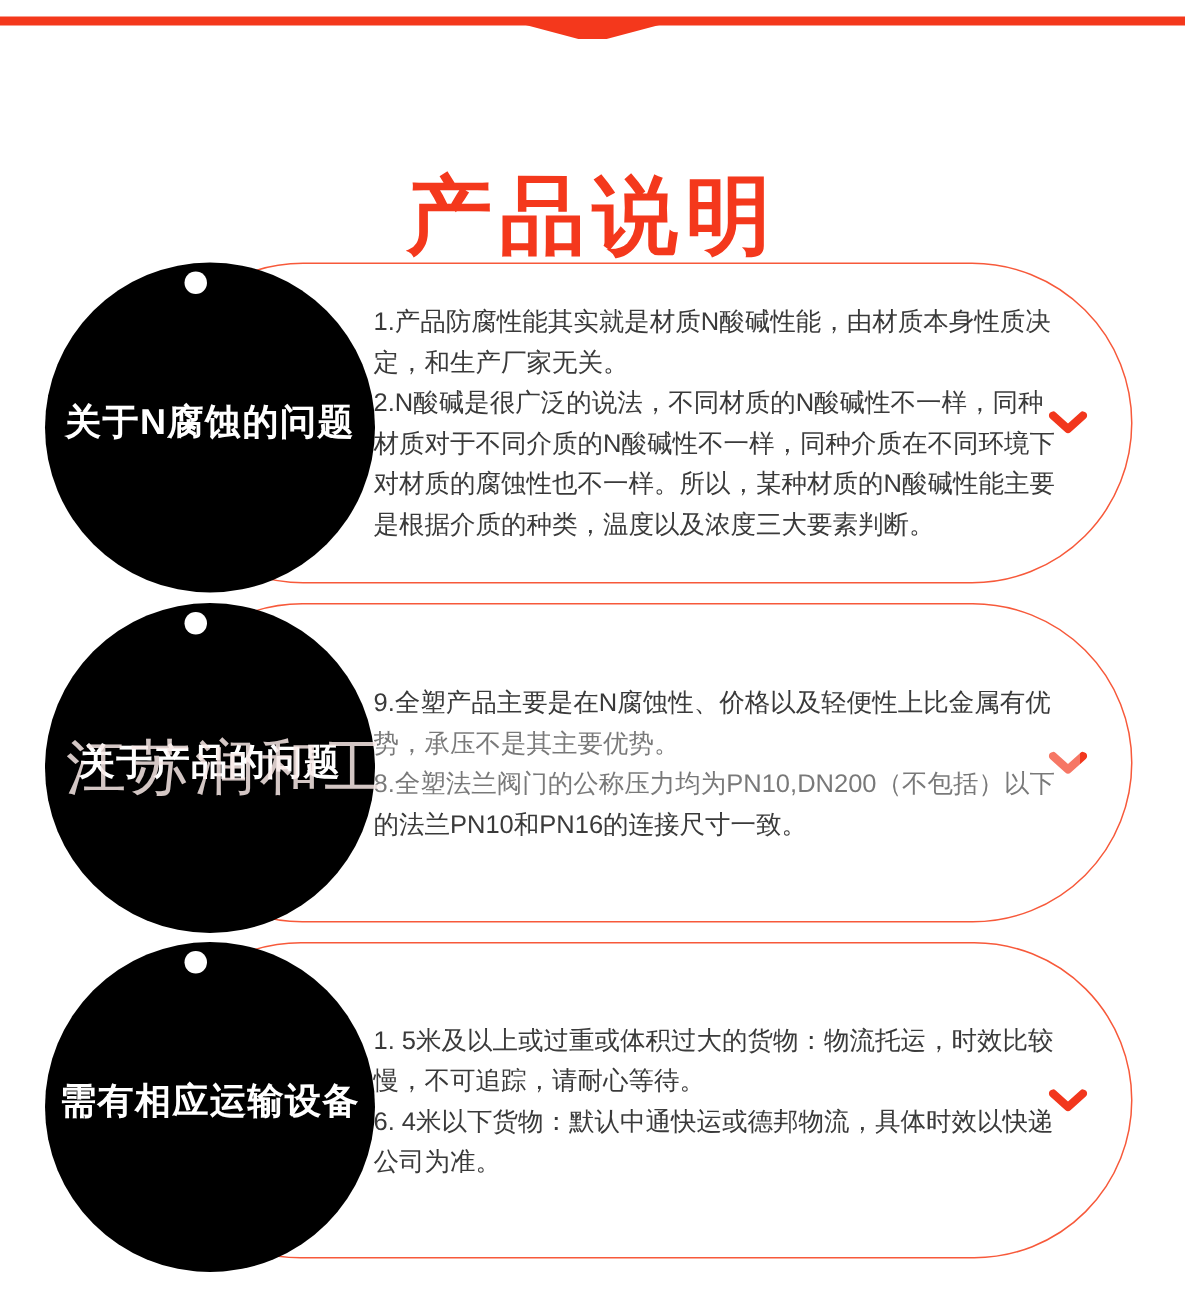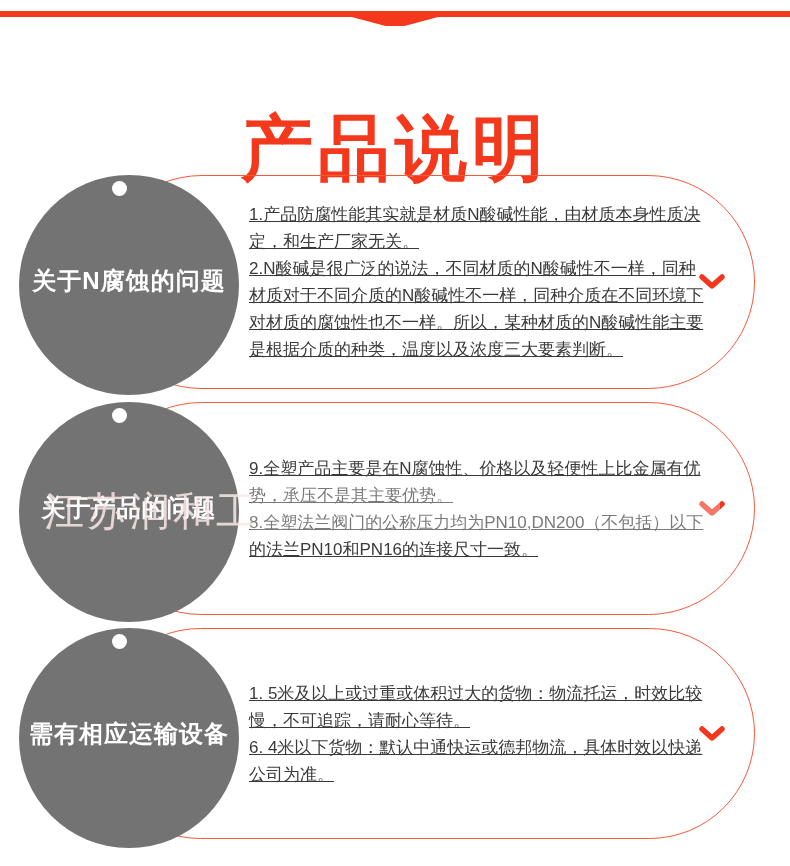--- a/index.html
+++ b/index.html
@@ -18,39 +18,39 @@
     background:#f4381c;
   }
   .toptri{
     position:absolute;top:16px;left:50%;transform:translateX(-50%);
     width:94px;height:10px;background:#f4381c;
     clip-path:polygon(0 0,100% 0,60% 100%,40% 100%);
   }
 
   
   .title{
-    position:absolute;top:53px;left:0;right:0;
+    position:absolute;top:68px;left:0;right:0;
     text-align:center;
-    font-size:72px;font-weight:900;letter-spacing:5px;
+    font-size:57px;font-weight:900;letter-spacing:5px;
     color:#f4381c;
   }
 
   
   .qa{position:absolute;left:0;width:790px;}
   .pill{
     position:absolute;left:95px;right:35px;top:0;bottom:0;
     border:1.5px solid #f7593a;
     border-radius:110px;
     background:transparent;
     z-index:1;
   }
   .circle{
-    position:absolute;left:19px;top:0;
+    position:absolute;left:30px;top:0;
     width:220px;height:220px;border-radius:50%;
-    background:#737373;
+    background:#000000;
     display:flex;align-items:center;justify-content:center;
     z-index:2;
   }
   .circle .dot{
     position:absolute;top:6px;left:93px;
     width:15px;height:15px;border-radius:50%;
     background:#ffffff;
   }
   .circle .label{
     color:#ffffff;font-size:24px;font-weight:700;
@@ -59,21 +59,20 @@
   }
   .body{
     position:absolute;left:249px;top:0;bottom:0;width:460px;
     display:flex;flex-direction:column;justify-content:center;
     z-index:2;
   }
   .body p{
     margin:0;color:#3a3a3a;
     font-size:17px;line-height:27px;
     word-break:break-all;
-    text-decoration:underline;
   }
   .chev{
     position:absolute;left:699px;top:50%;margin-top:-9px;
     width:26px;height:18px;z-index:3;cursor:pointer;
   }
 
   
   .watermark{
     position:absolute;left:44px;top:484px;
     font-size:40px;font-weight:400;letter-spacing:3px;

